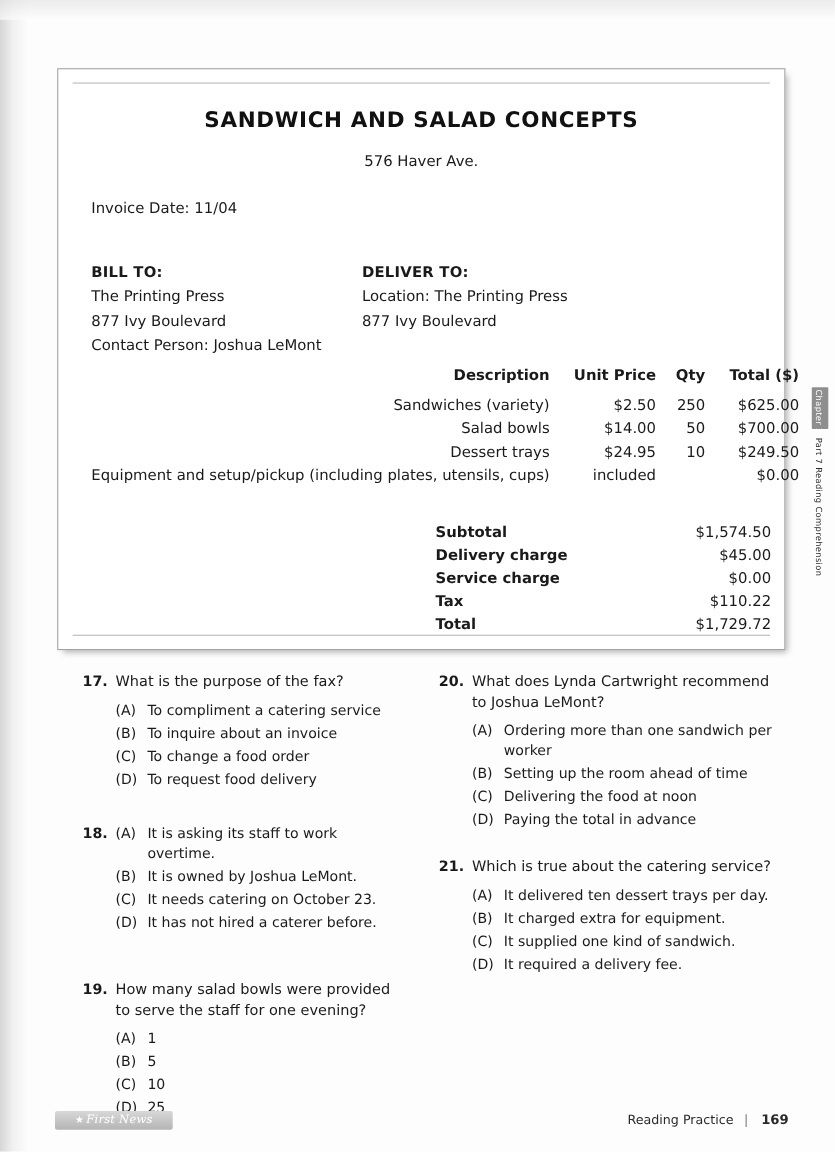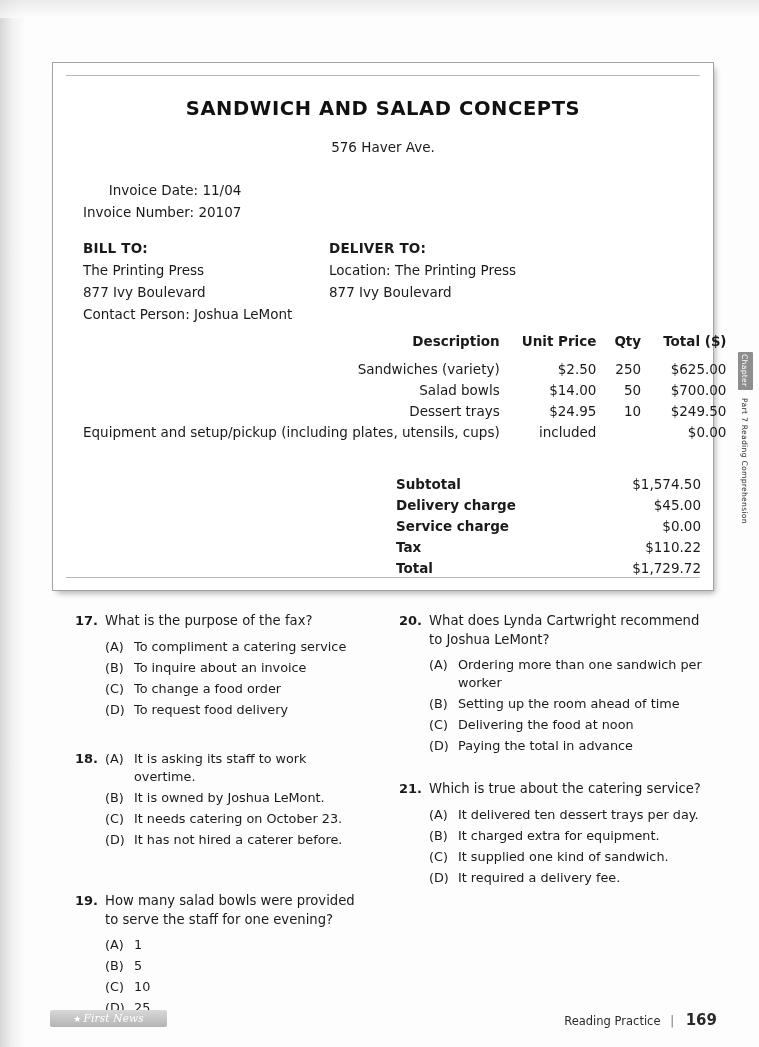--- a/index.html
+++ b/index.html
@@ -234,21 +234,21 @@
     left: 0;
     top: 0;
     width: 24px;
   }
 
   
   .footer-logo {
     position: absolute;
     left: 50px;
     top: 1010px;
-    width: 117px;
+    width: 107px;
     height: 17px;
     background: linear-gradient(to bottom, #d8d8d8, #b4b4b4);
     border-radius: 2px;
     color: #ffffff;
     font-size: 10.5px;
     font-style: italic;
     font-family: "DejaVu Serif", serif;
     text-align: center;
     line-height: 17px;
     letter-spacing: .2px;
@@ -256,21 +256,21 @@
   .footer-logo .star { font-style: normal; font-size: 9px; margin-right: 2px; }
   .footer-right {
     position: absolute;
     right: 42px;
     top: 1011px;
     font-size: 11.5px;
     color: #2a2a2a;
   }
   .footer-right .pg {
     font-weight: bold;
-    font-size: 15px;
+    font-size: 12px;
     margin-left: 8px;
   }
   .footer-right .sep { margin-left: 6px; color: #777; }
 </style>
 </head>
 <body>
 
 <div class="page-scan">
   <div class="scan-edge-left"></div>
   <div class="scan-edge-top"></div>
@@ -279,21 +279,20 @@
 <div class="doc-box">
   <div class="doc-inner">
     <div class="rule-top"></div>
     <div class="rule-bottom"></div>
 
     <div class="doc-title">SANDWICH AND SALAD CONCEPTS</div>
     <div class="doc-address">576 Haver Ave.</div>
 
     <div class="meta-block">
       <div>Invoice Date: 11/04</div>
-      <div>Invoice Number: 20107</div>
     </div>
 
     <div class="bill-to">
       <div class="blk-head">BILL TO:</div>
       <div>The Printing Press</div>
       <div>877 Ivy Boulevard</div>
       <div>Contact Person: Joshua LeMont</div>
     </div>
 
     <div class="deliver-to">

